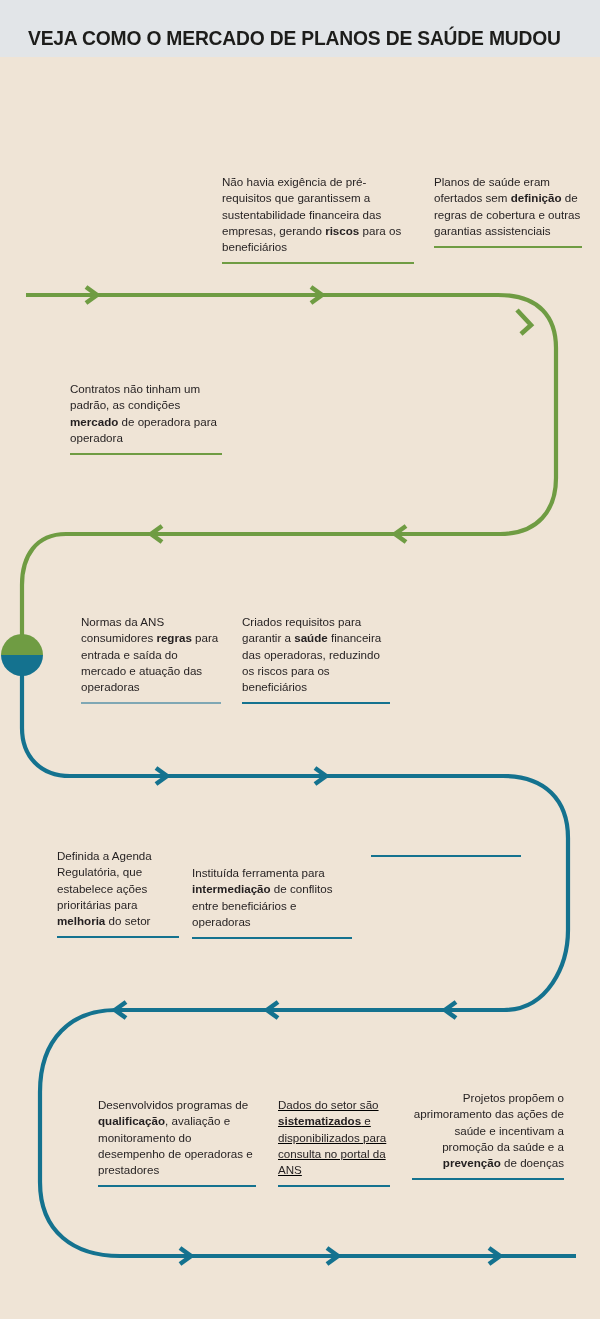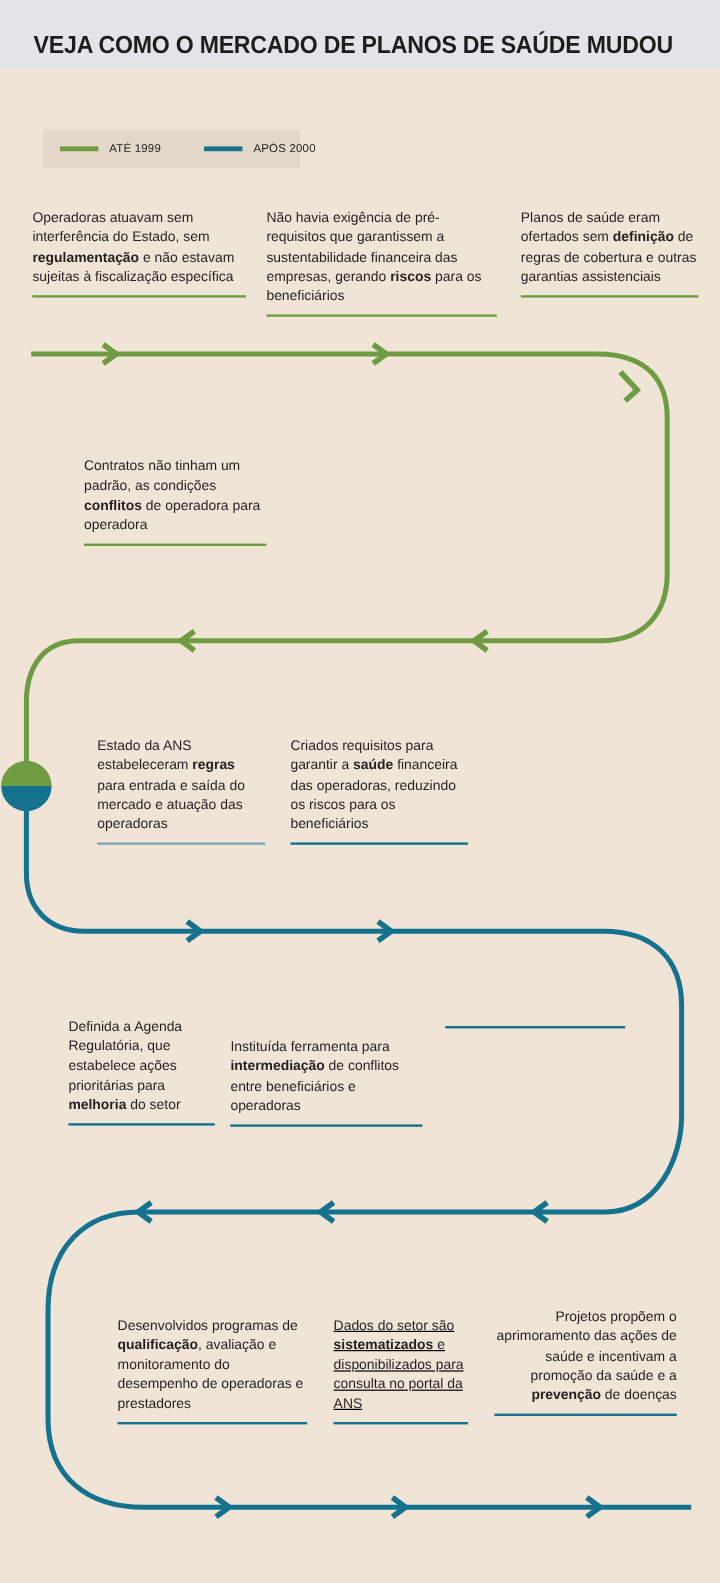--- a/index.html
+++ b/index.html
@@ -57,30 +57,20 @@
 </style>
 </head>
 <body>
 
 <div id="root">
 
   <div class="header">
     <div class="header-title">VEJA COMO O MERCADO DE PLANOS DE SAÚDE MUDOU</div>
   </div>
 
-  <div class="legend">
-    <div class="legend-item first">
-      <span class="legend-swatch" style="background:#6f9c43"></span>
-      <span class="legend-label">ATÉ 1999</span>
-    </div>
-    <div class="legend-item second">
-      <span class="legend-swatch" style="background:#14728f"></span>
-      <span class="legend-label">APÓS 2000</span>
-    </div>
-  </div>
 
   <svg class="flow" viewBox="0 0 600 1319">
     <g fill="none" stroke-width="4.2" stroke-linecap="butt">
 
       <path stroke="#6f9c43" d="M26,295 L498,295 C540,295 556,318 556,348
                L556,478 C556,510 538,534 500,534 L152,534"></path>
 
       <path stroke="#6f9c43" d="M152,534 L66,534 C36,534 22,556 22,585 L22,655"></path>
 
       <path stroke="#14728f" d="M22,655 L22,728 C22,756 40,776 70,776 L503,776
@@ -112,43 +102,39 @@
       <polyline stroke="#14728f" points="327,1248 338,1256 327,1264"></polyline>
       <polyline stroke="#14728f" points="489,1248 500,1256 489,1264"></polyline>
     </g>
 
     <g>
       <path d="M22,634 a21,21 0 0,1 21,21 h-42 a21,21 0 0,1 21,-21 z" fill="#6f9c43"></path>
       <path d="M1,655 h42 a21,21 0 0,1 -42,0 z" fill="#14728f"></path>
     </g>
   </svg>
 
-  <div class="block" style="left:27px;top:174px;width:178px;">
-    <p><span>Operadoras atuavam sem interferência do Estado, sem </span><b>regulamentação</b><span> e não estavam sujeitas à fiscalização específica</span></p>
-    <div class="rule green"></div>
-  </div>
 
   <div class="block" style="left:222px;top:174px;width:192px;">
     <p><span>Não havia exigência de pré-requisitos que garantissem a sustentabilidade financeira das empresas, gerando </span><b>riscos</b><span> para os beneficiários</span></p>
     <div class="rule green"></div>
   </div>
 
   <div class="block" style="left:434px;top:174px;width:148px;">
     <p><span>Planos de saúde eram ofertados sem </span><b>definição</b><span> de regras de cobertura e outras garantias assistenciais</span></p>
     <div class="rule green"></div>
   </div>
 
   <div class="block" style="left:70px;top:381px;width:152px;">
-    <p><span>Contratos não tinham um padrão, as condições </span><b>conflitos</b><span> de operadora para operadora</span></p>
+    <p><span>Contratos não tinham um padrão, as condições </span><b>mercado</b><span> de operadora para operadora</span></p>
     <div class="rule green"></div>
   </div>
 
 
   <div class="block" style="left:81px;top:614px;width:140px;">
-    <p><span>Estado da ANS estabeleceram </span><b>regras</b><span> para entrada e saída do mercado e atuação das operadoras</span></p>
+    <p><span>Normas da ANS consumidores </span><b>regras</b><span> para entrada e saída do mercado e atuação das operadoras</span></p>
     <div class="rule blue"></div>
   </div>
 
   <div class="block" style="left:242px;top:614px;width:148px;">
     <p><span>Criados requisitos para garantir a </span><b>saúde</b><span> financeira das operadoras, reduzindo os riscos para os beneficiários</span></p>
     <div class="rule blue-dark"></div>
   </div>
 
 
   <div class="block" style="left:57px;top:848px;width:122px;">

